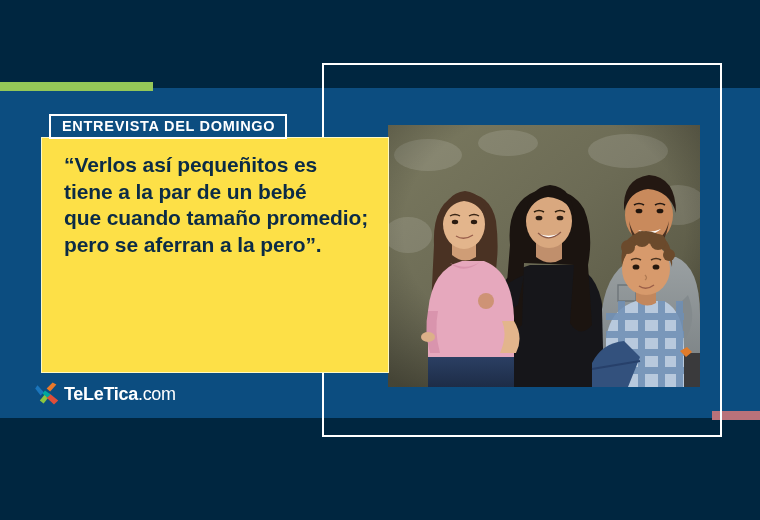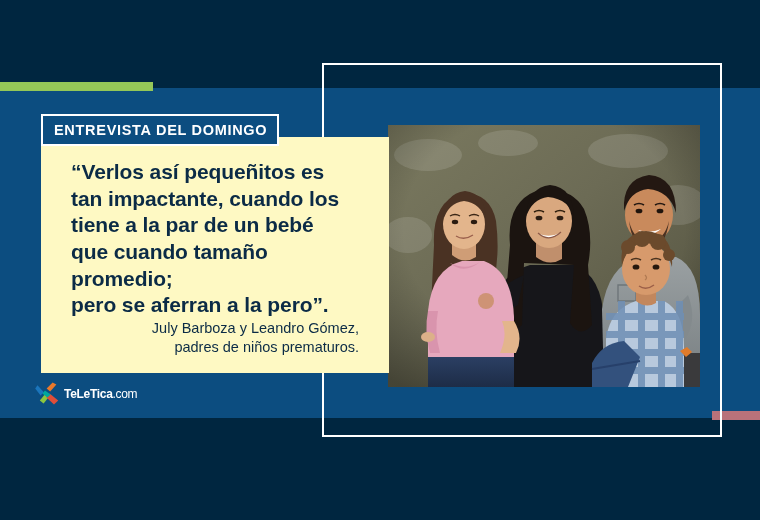--- a/index.html
+++ b/index.html
@@ -58,44 +58,44 @@
     position: absolute;
     left: 388px; top: 125px;
     width: 312px; height: 262px;
     overflow: hidden;
     background: #6b6a57;
   }
   .photo svg { display: block; width: 312px; height: 262px; }
   
   .badge {
     position: absolute;
-    left: 41px; top: 114px;
-    height: 32px;
+    left: 49px; top: 114px;
+    height: 25px;
     border: 2px solid #ffffff;
     background: #0C4D80;
     display: flex;
     align-items: center;
     padding: 0 10px 0 11px;
     z-index: 6;
   }
   .badge-label {
     color: #ffffff;
     font-size: 14.5px;
     font-weight: bold;
     letter-spacing: 0.7px;
     line-height: 1;
     white-space: nowrap;
   }
   
   .quote-card {
     position: absolute;
     left: 41px; top: 137px;
     width: 348px; height: 236px;
-    background: #fef9c3;
-    border: 8px solid #fef9c3;
+    background: #fde047;
+    border: 1px solid #fef9c3;
     z-index: 5;
     padding: 14px 18px 10px 22px;
     display: flex;
     flex-direction: column;
   }
   .quote-text {
     color: #0B2B46;
     font-size: 21px;
     font-weight: bold;
     line-height: 1.27;
@@ -117,21 +117,21 @@
     position: absolute;
     left: 34px; top: 381px;
     display: flex;
     align-items: center;
     z-index: 7;
   }
   .logo-mark { width: 26px; height: 26px; flex: 0 0 26px; }
   .logo-wordmark {
     margin-left: 4px;
     color: #ffffff;
-    font-size: 12px;
+    font-size: 18px;
     font-weight: bold;
     letter-spacing: -0.3px;
     line-height: 1;
     white-space: nowrap;
     text-align: right;
   }
   .logo-wordmark .dotcom { font-weight: normal; }
 </style>
 </head>
 <body>
@@ -298,28 +298,23 @@
     </svg>
   </div>
 
   <div class="badge">
     <span class="badge-label">ENTREVISTA DEL DOMINGO</span>
   </div>
 
   <div class="quote-card">
     <div class="quote-text">
       <span>“Verlos así pequeñitos es</span>
-      <span>tan impactante, cuando los</span>
       <span>tiene a la par de un bebé</span>
       <span>que cuando tamaño promedio;</span>
       <span>pero se aferran a la pero”.</span>
-    </div>
-    <div class="attribution">
-      <span>July Barboza y Leandro Gómez,</span>
-      <span>padres de niños prematuros.</span>
     </div>
   </div>
 
   <div class="logo">
     <span class="logo-mark">
       <svg viewBox="0 0 26 26" xmlns="http://www.w3.org/2000/svg" aria-hidden="true">
         <path d="M3.5 4.2 L9.8 11.2 L6.6 14.4 L1.2 7.6 Z" fill="#1B75BB"></path>
         <path d="M22.4 3.4 L16.2 10.4 L12.6 7.6 L18.6 1.6 Z" fill="#E8792B"></path>
         <path d="M9.6 22.6 L15.6 15.0 L12.0 12.0 L5.8 19.6 Z" fill="#8CC63F"></path>
         <path d="M15.6 12.6 L24.2 19.4 L20.0 23.4 L12.2 16.2 Z" fill="#E04E39"></path>

